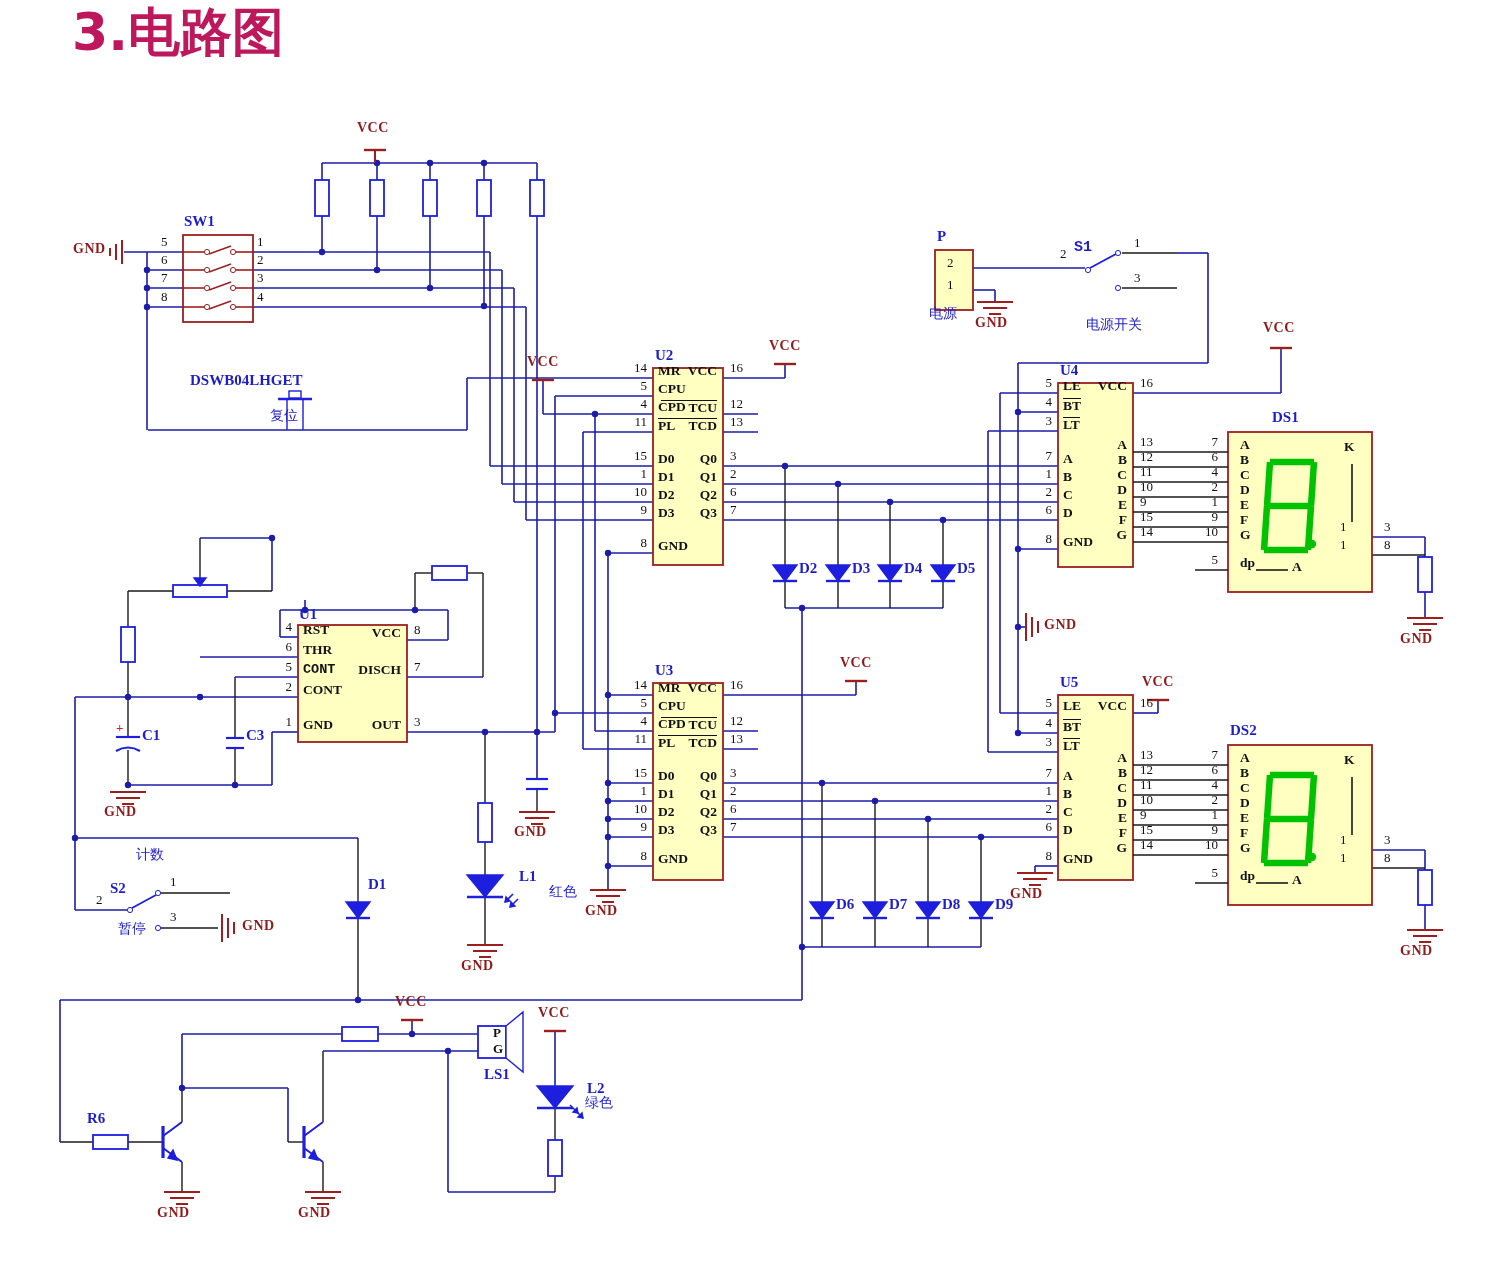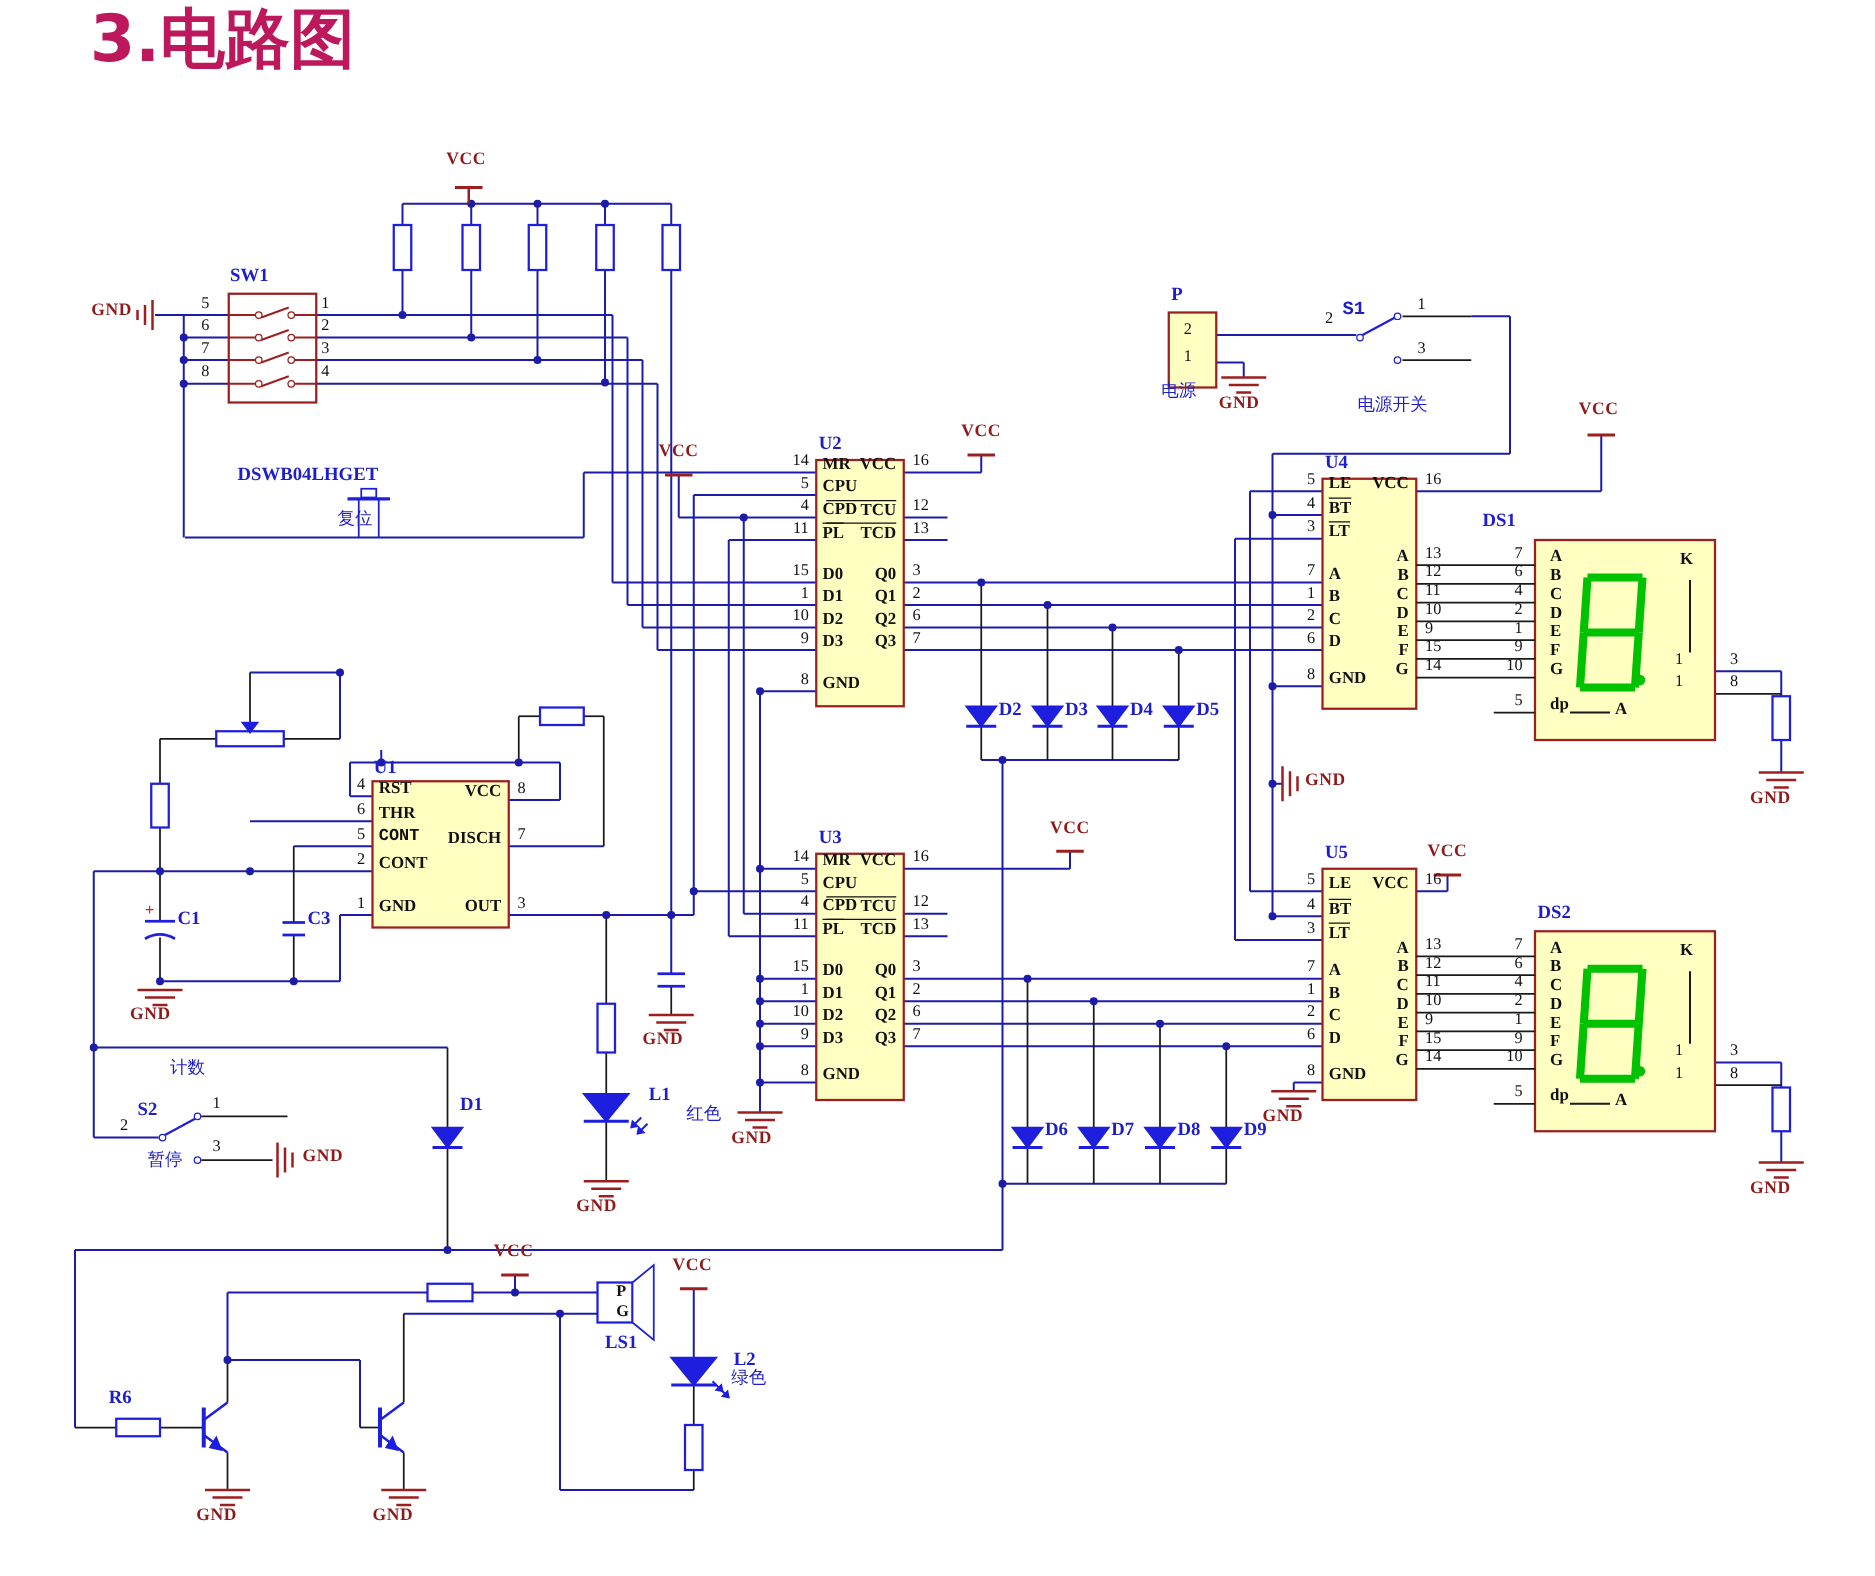--- a/index.html
+++ b/index.html
@@ -657,21 +657,21 @@
       <span class="lbl pinname ra" style="left: 1071px; top: 781px; width: 56px;">C</span>
       <span class="lbl pin" style="left: 1140px; top: 778px;">11</span>
       <span class="lbl pinname ra" style="left: 1071px; top: 796px; width: 56px;">D</span>
       <span class="lbl pin" style="left: 1140px; top: 793px;">10</span>
       <span class="lbl pinname ra" style="left: 1071px; top: 811px; width: 56px;">E</span>
       <span class="lbl pin" style="left: 1140px; top: 808px;">9</span>
       <span class="lbl pinname ra" style="left: 1071px; top: 826px; width: 56px;">F</span>
       <span class="lbl pin" style="left: 1140px; top: 823px;">15</span>
       <span class="lbl pinname ra" style="left: 1071px; top: 841px; width: 56px;">G</span>
       <span class="lbl pin" style="left: 1140px; top: 838px;">14</span>
-      <span class="lbl ref" style="left: 1186px; top: 409px;">DS1</span>
+      <span class="lbl ref" style="left: 1272px; top: 409px;">DS1</span>
       <span class="lbl pinname" style="left: 1240px; top: 438px;">A</span>
       <span class="lbl pin ra" style="left: 1192px; top: 435px; width: 26px;">7</span>
       <span class="lbl pinname" style="left: 1240px; top: 453px;">B</span>
       <span class="lbl pin ra" style="left: 1192px; top: 450px; width: 26px;">6</span>
       <span class="lbl pinname" style="left: 1240px; top: 468px;">C</span>
       <span class="lbl pin ra" style="left: 1192px; top: 465px; width: 26px;">4</span>
       <span class="lbl pinname" style="left: 1240px; top: 483px;">D</span>
       <span class="lbl pin ra" style="left: 1192px; top: 480px; width: 26px;">2</span>
       <span class="lbl pinname" style="left: 1240px; top: 498px;">E</span>
       <span class="lbl pin ra" style="left: 1192px; top: 495px; width: 26px;">1</span>

